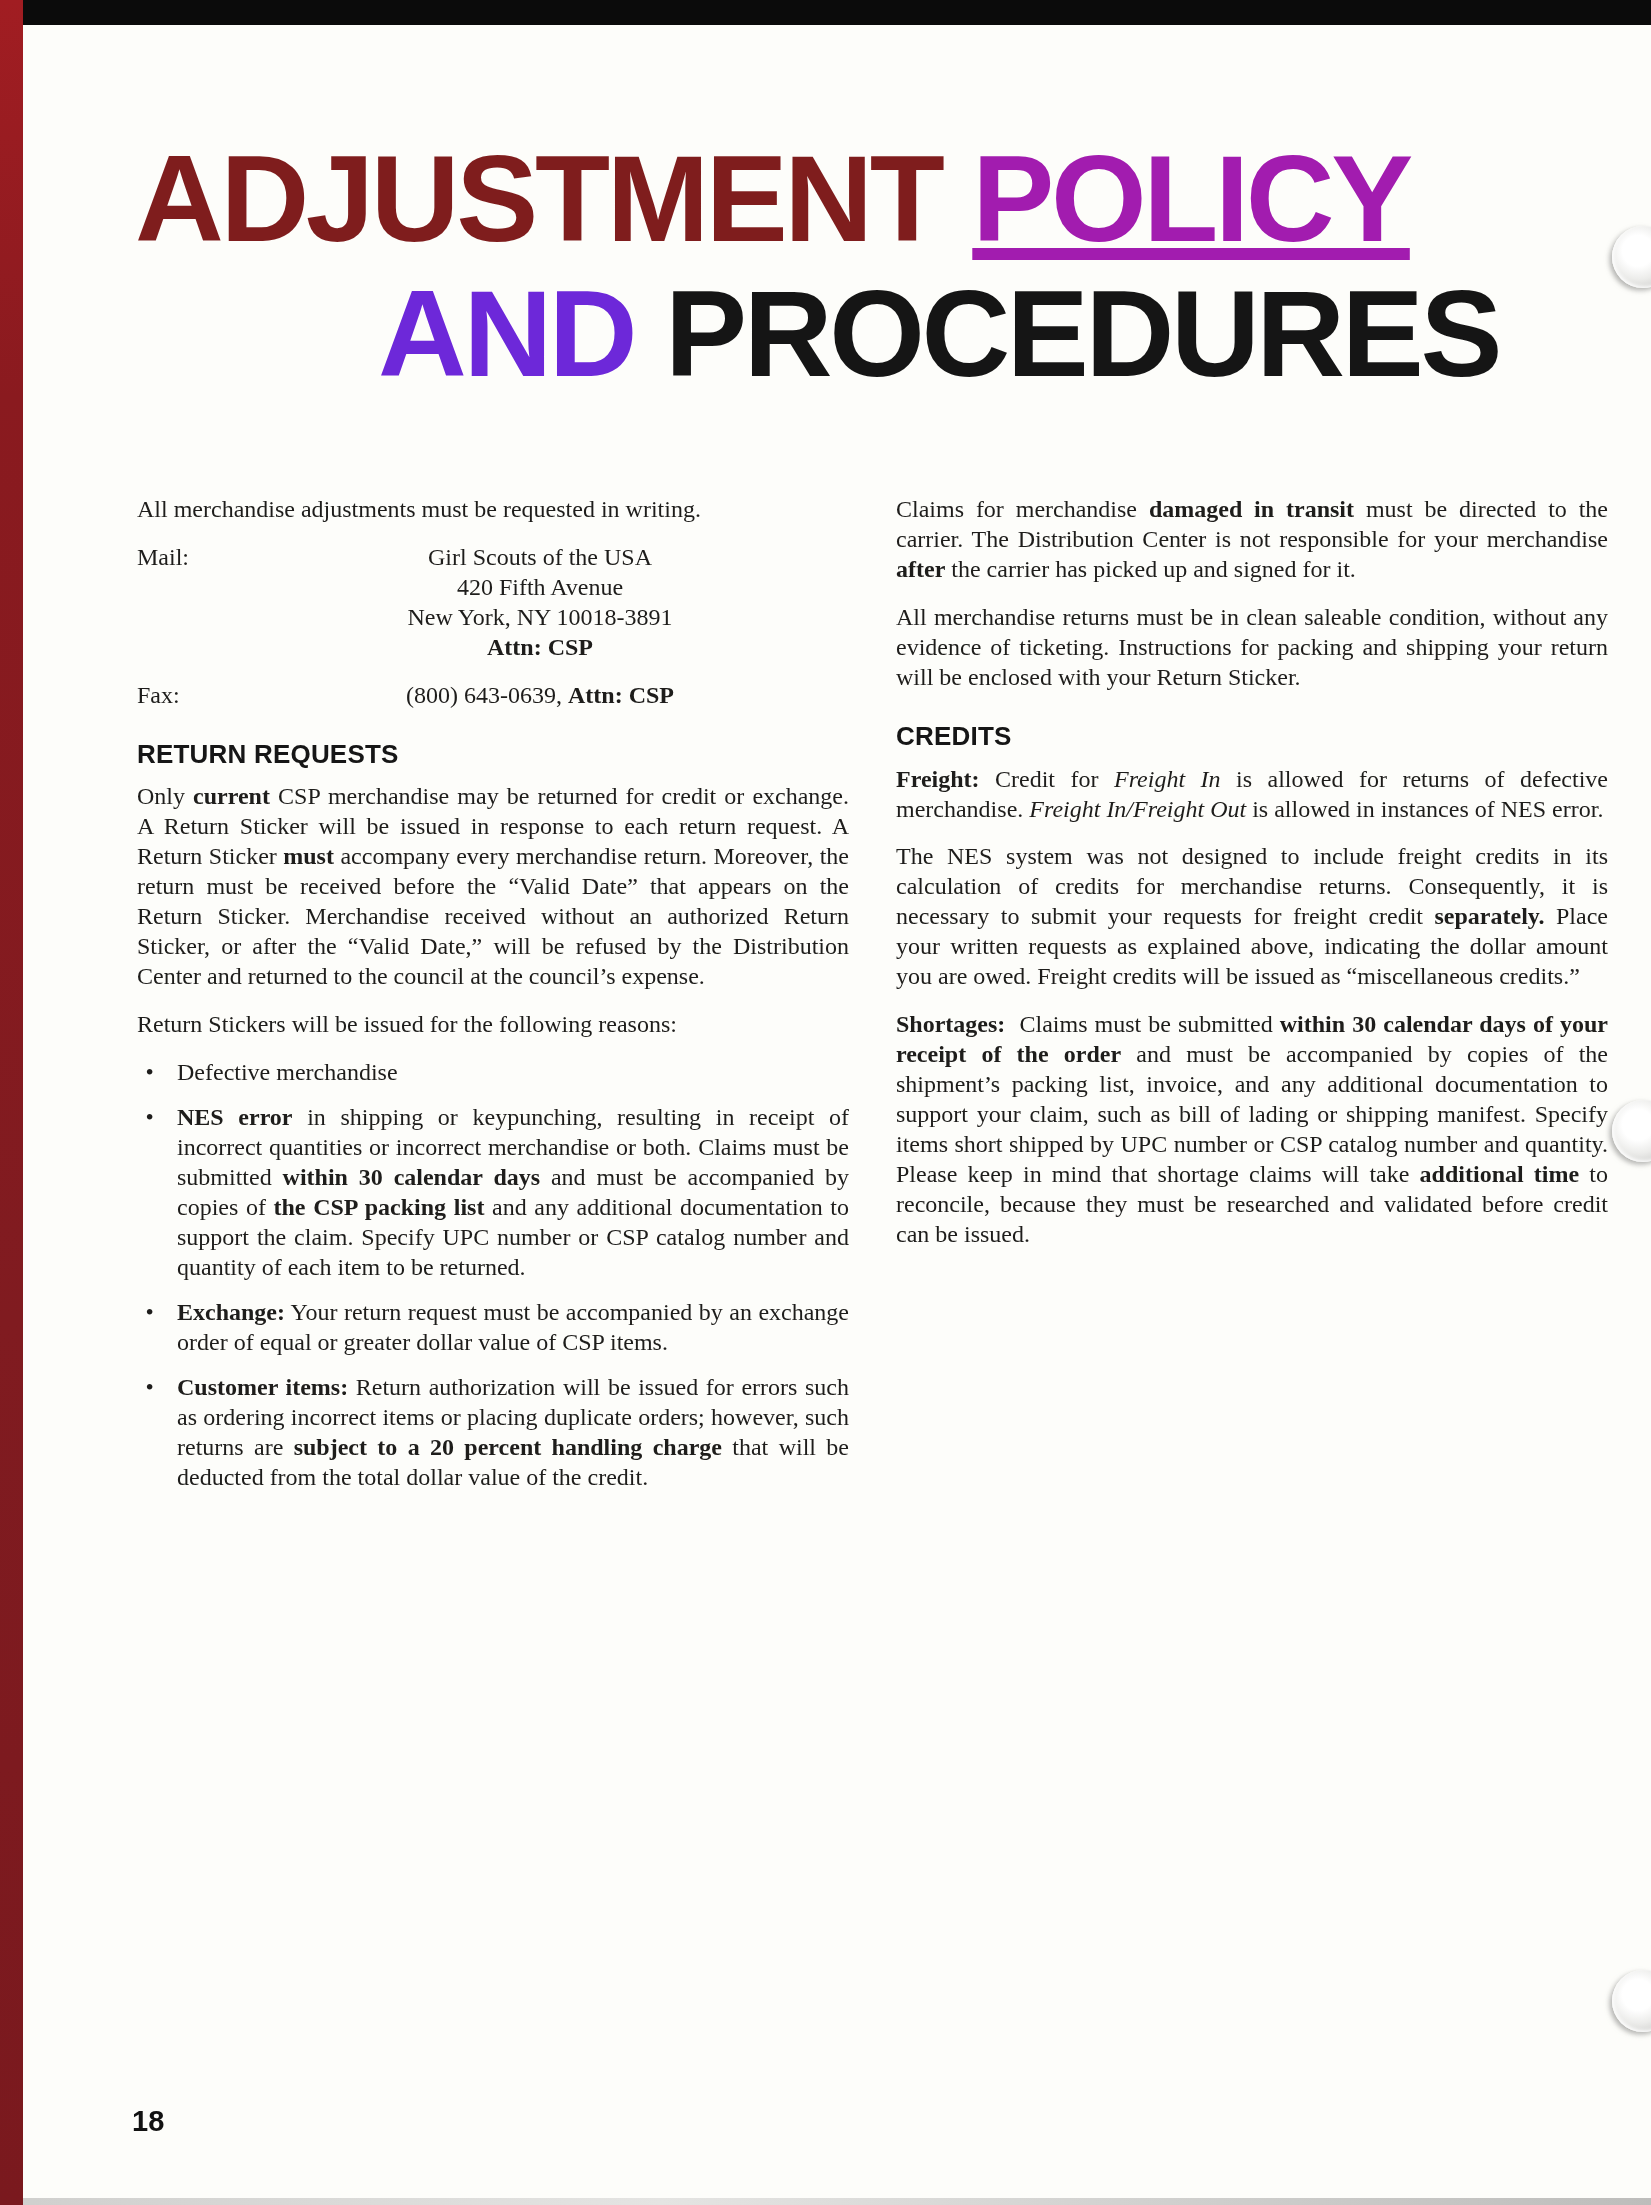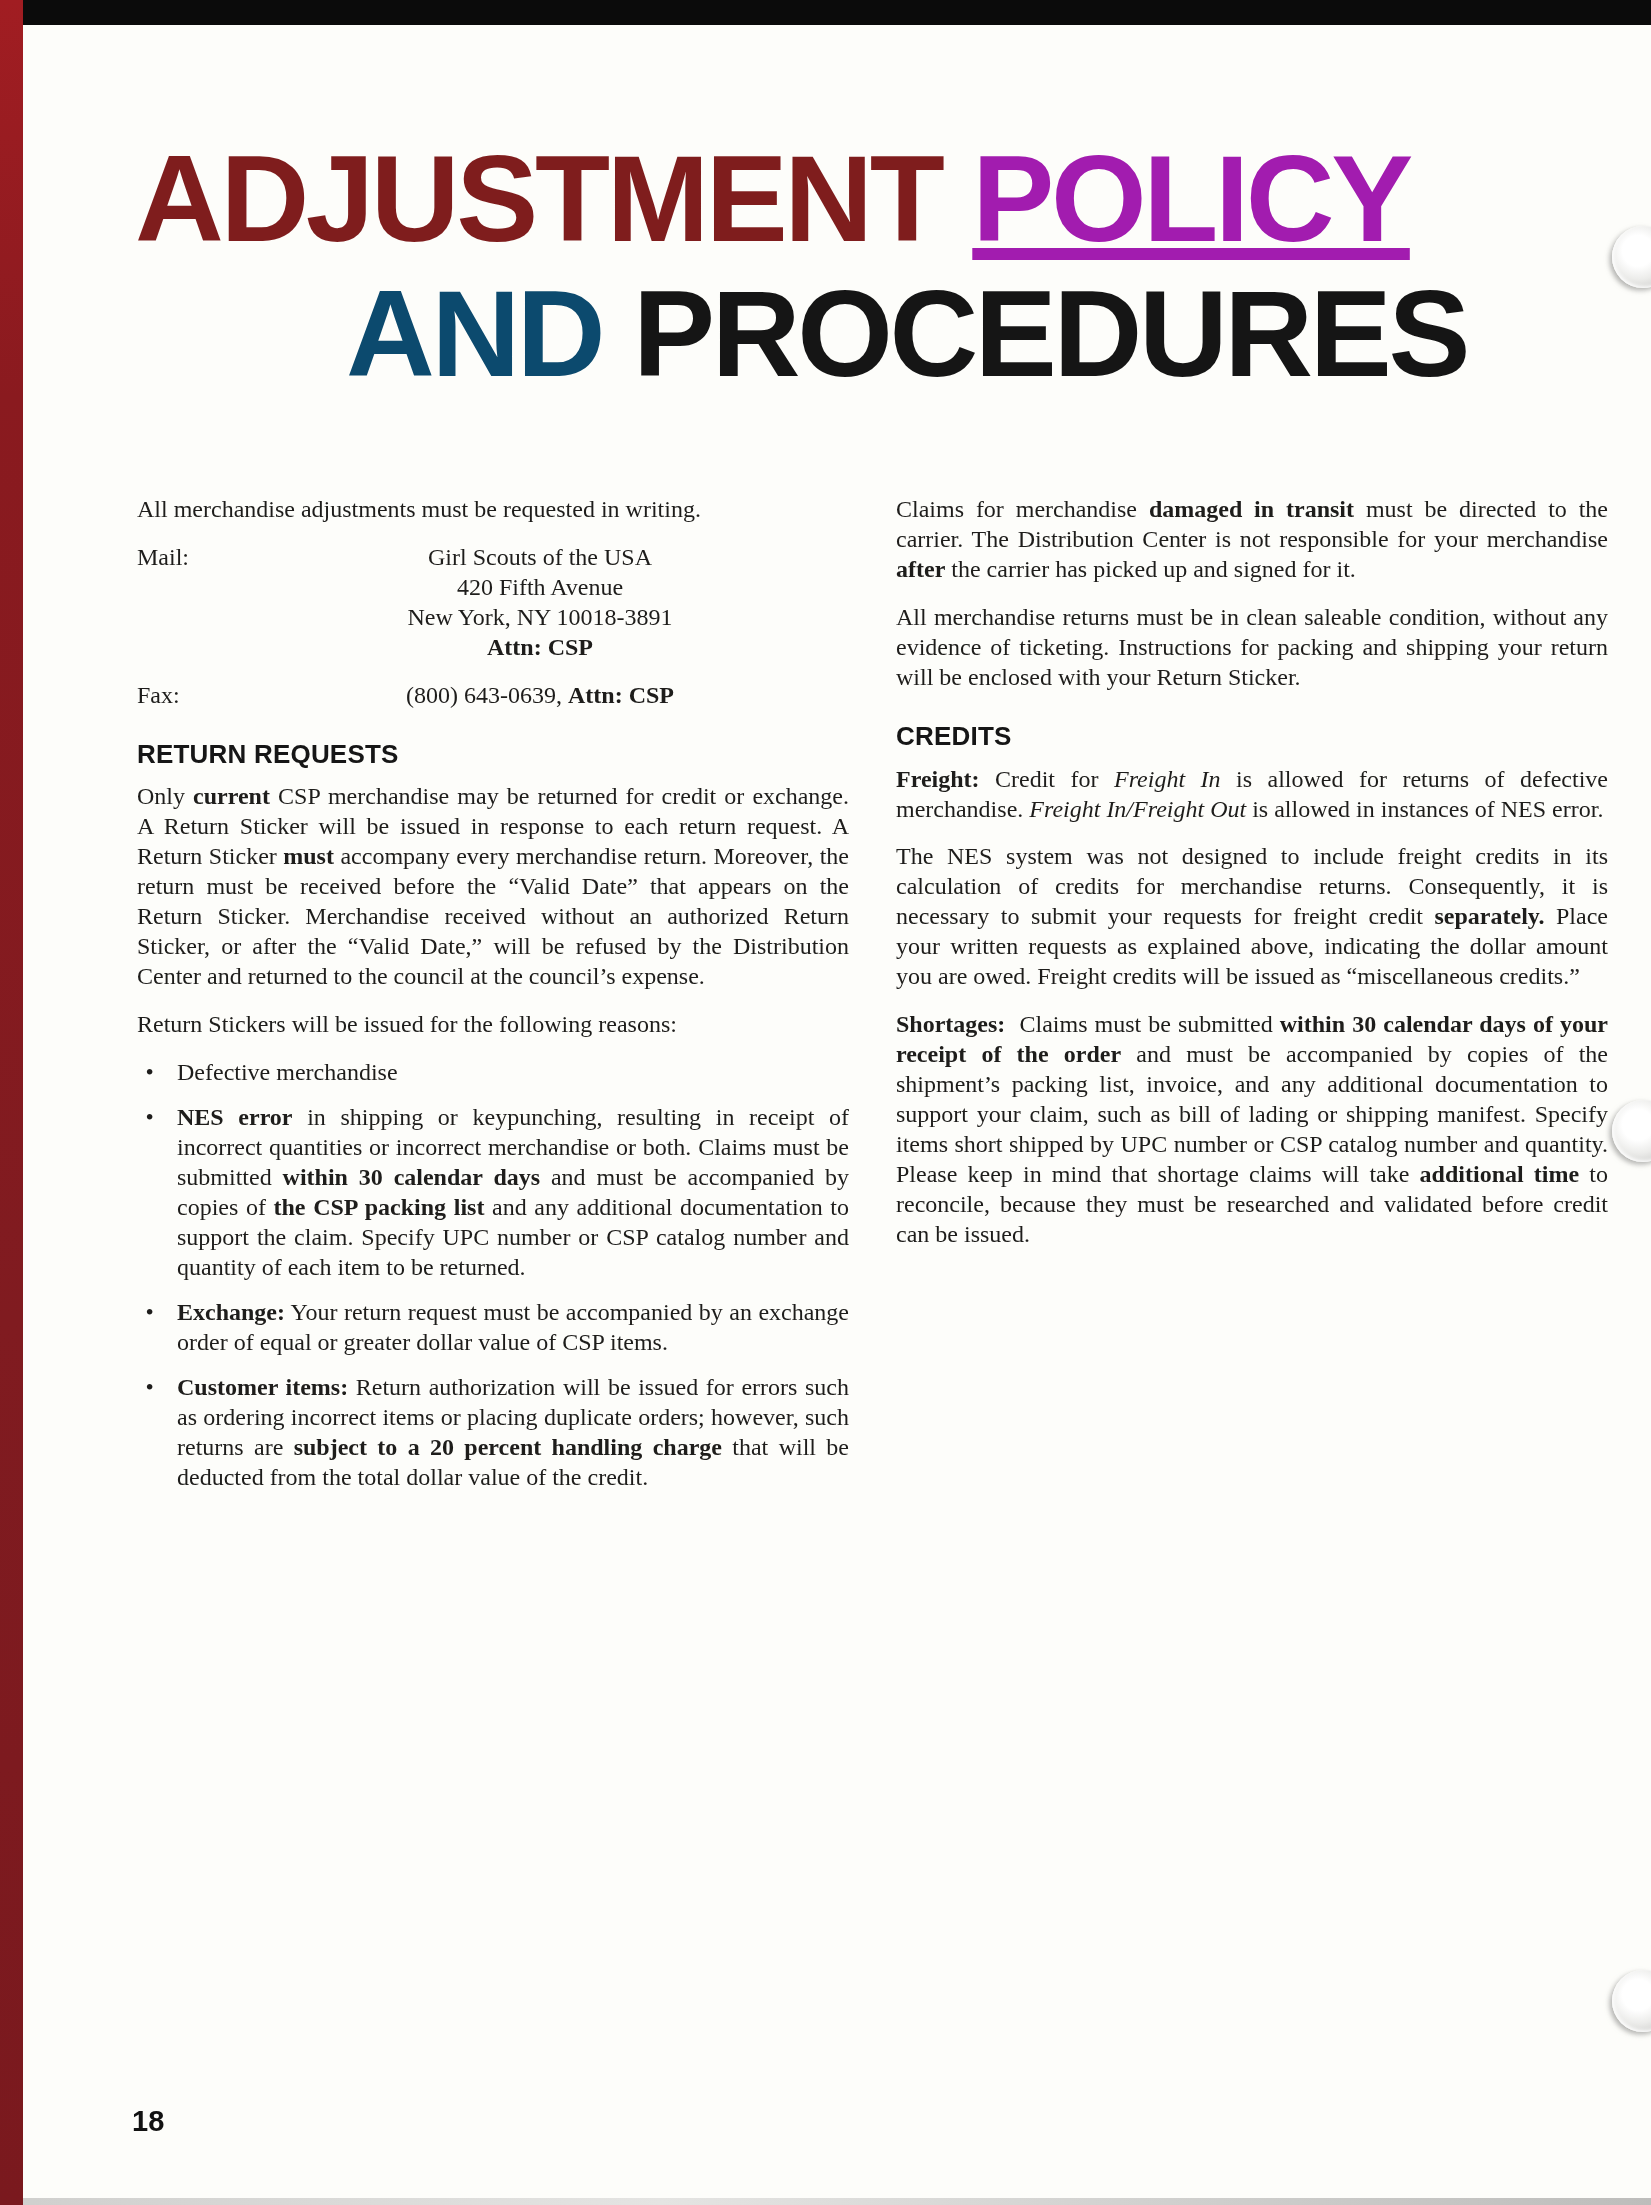--- a/index.html
+++ b/index.html
@@ -110,21 +110,21 @@
   <div class="edge-top"></div>
   <div class="edge-left"></div>
   <div class="edge-bottom"></div>
 
   <div class="punch-hole hole-1"></div>
   <div class="punch-hole hole-2"></div>
   <div class="punch-hole hole-3"></div>
 
   <header class="title">
     <div class="line line1"><span style="color: #7f1d1d;">ADJUSTMENT </span><span style="color: #a21caf; text-decoration: underline;">POLICY</span></div>
-    <div class="line line2"><span style="color: #0c4a6e;">AND </span><span style="color: rgb(21, 21, 21);">PROCEDURES</span></div>
+    <div class="line line2"><span style="color: #6d28d9; margin-left: 32px;">AND </span><span style="color: rgb(21, 21, 21);">PROCEDURES</span></div>
   </header>
 
   <main class="columns">
 
     <section class="col left">
       <p class="no-just">All merchandise adjustments must be requested in writing.</p>
 
       <div class="addr-row">
         <span class="addr-label">Mail:</span>
         <div class="addr-lines">

